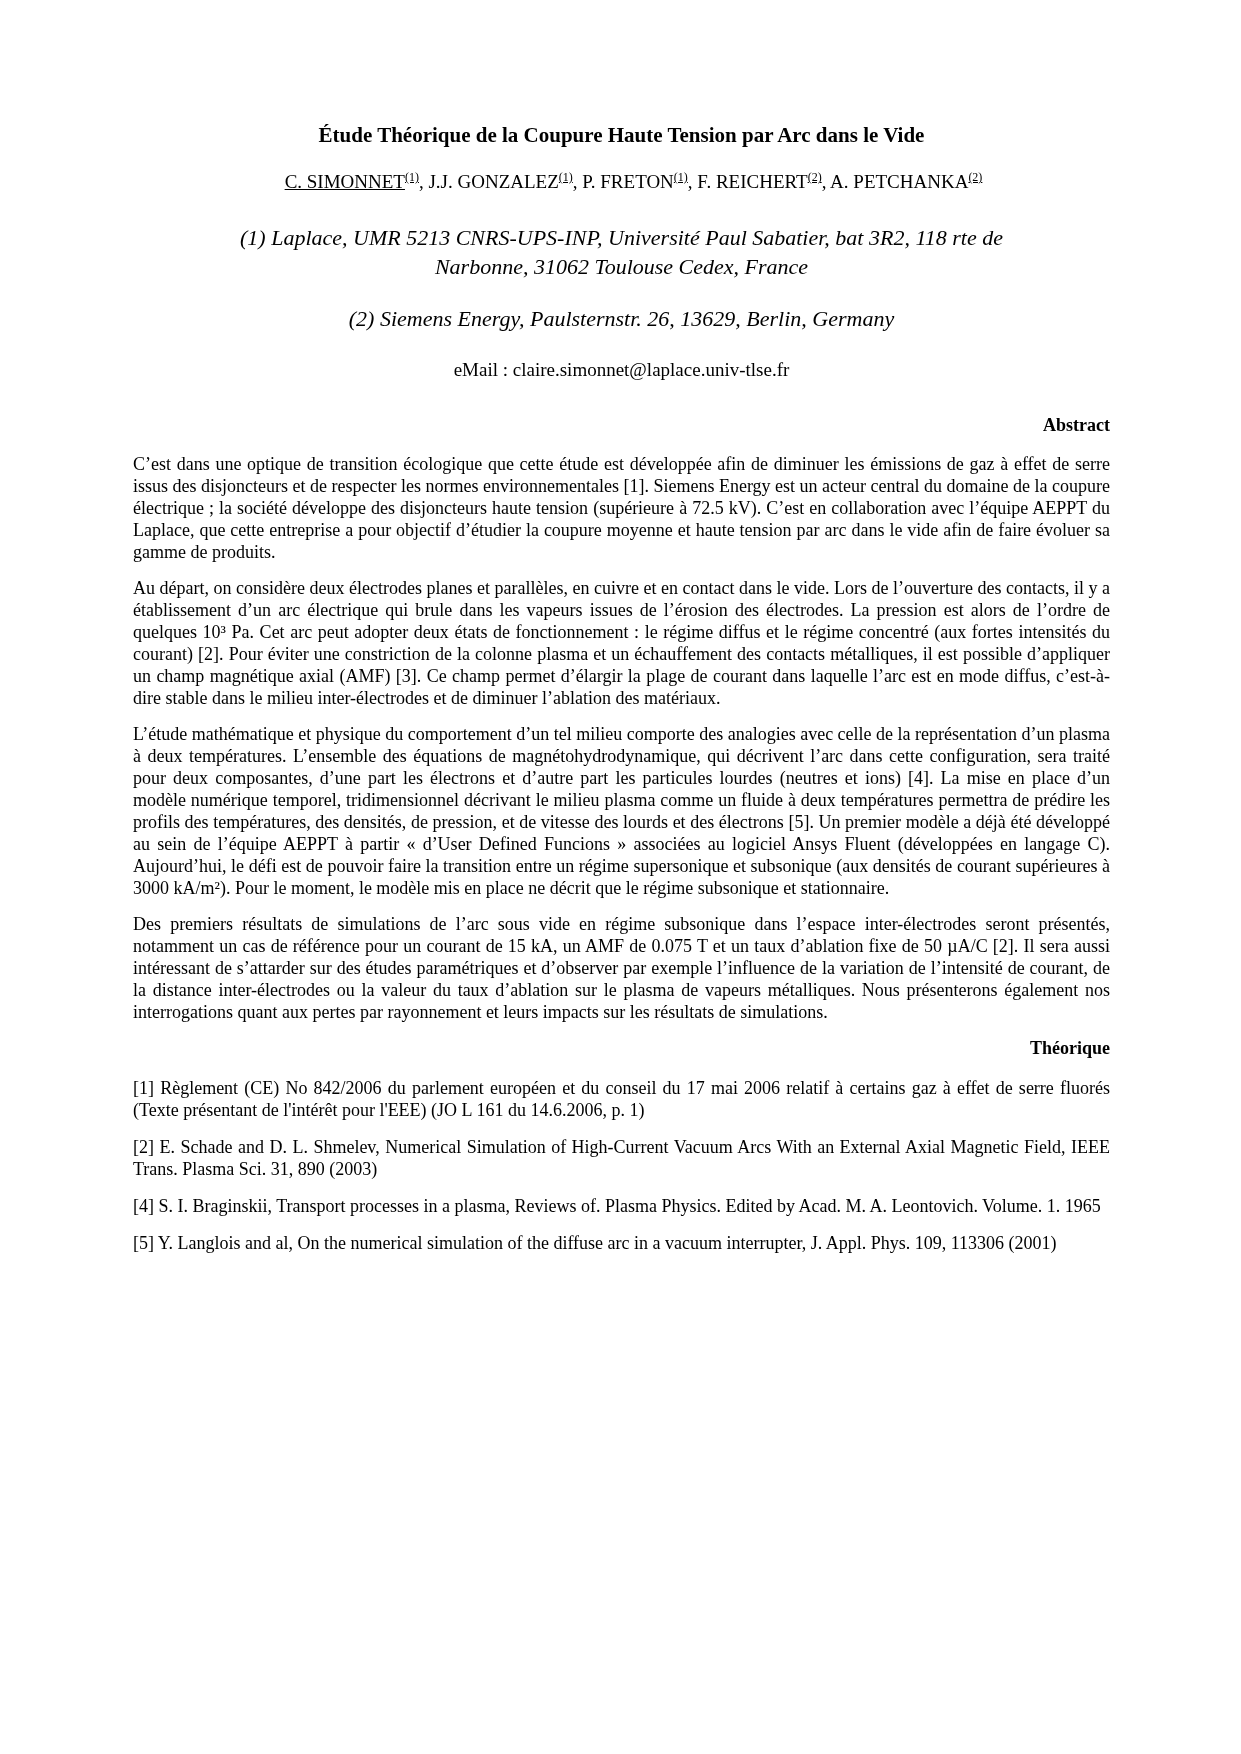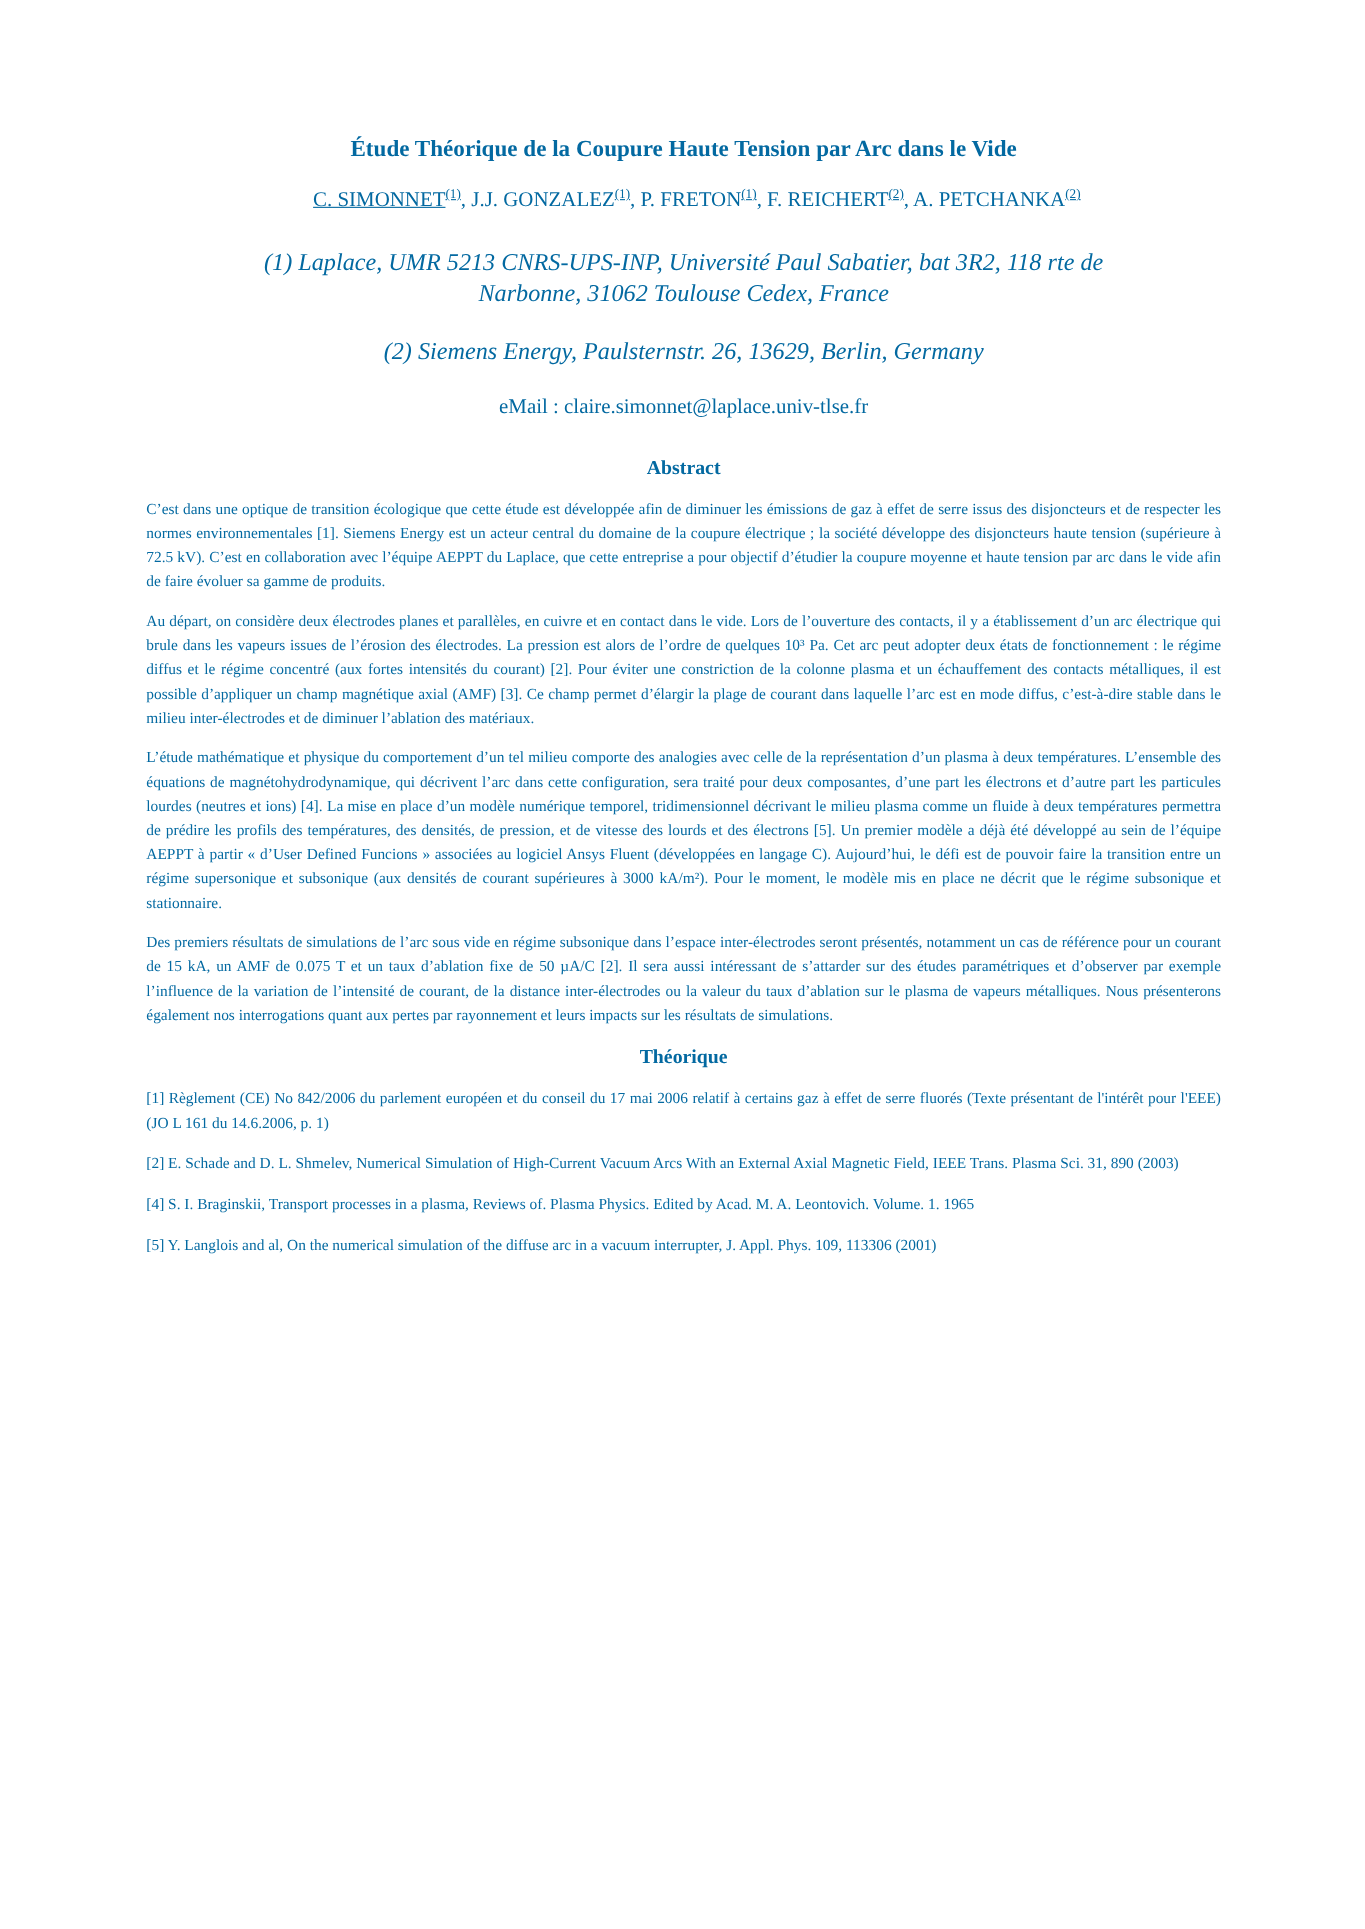--- a/index.html
+++ b/index.html
@@ -8,21 +8,21 @@
     background: #ffffff;
   }
   .page {
     position: relative;
     width: 1241px;
     min-height: 1754px;
     box-sizing: border-box;
     margin: 0 auto;
     padding: 122px 131px 60px 133px;
     background: #ffffff;
-    color: #0369a1;
+    color: #000000;
     font-family: "Liberation Serif", "DejaVu Serif", serif;
   }
   .title {
     font-size: 21px;
     font-weight: bold;
     text-align: center;
     margin: 0 0 22px 0;
     line-height: 1.25;
   }
   .authors {
@@ -53,29 +53,29 @@
   }
   .email {
     font-size: 19px;
     text-align: center;
     margin: 16px 0 32px 0;
     line-height: 1.25;
   }
   .section-heading {
     font-size: 18px;
     font-weight: bold;
-    text-align: center;
+    text-align: right;
     margin: 0 0 17px 0;
     line-height: 1.25;
   }
   .references .section-heading {
     margin-top: 6px;
   }
   .body-par {
-    font-size: 14px;
+    font-size: 18px;
     text-align: justify;
     line-height: 22px;
     margin: 0 0 14px 0;
   }
   .ref {
     margin-bottom: 15px;
   }
 </style>
 </head>
 <body>

